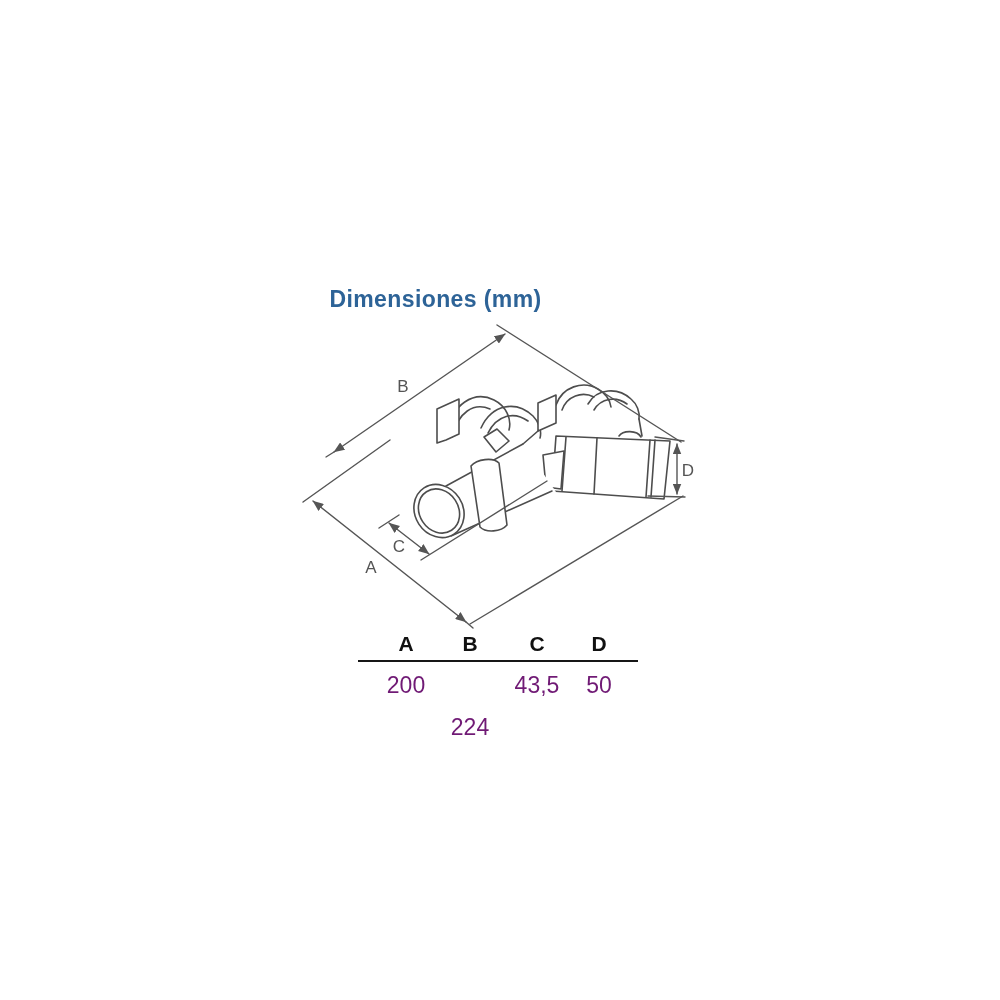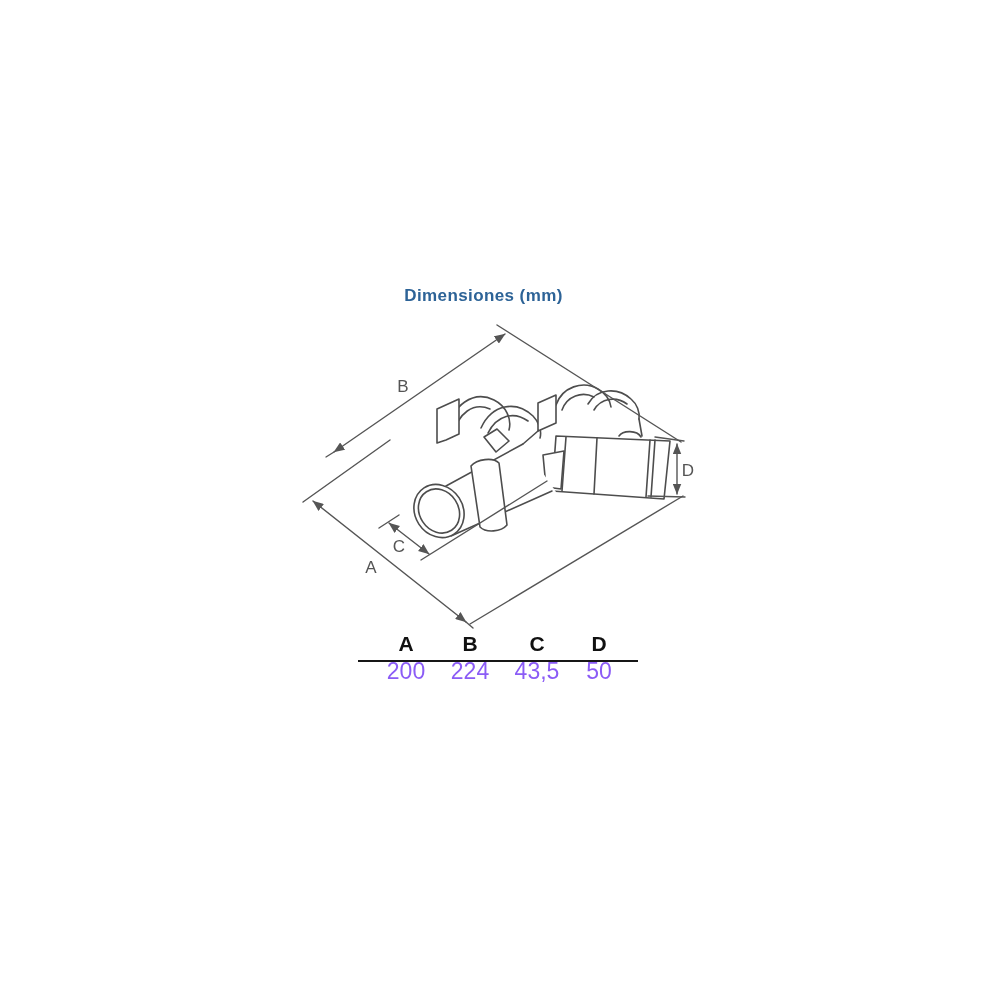--- a/index.html
+++ b/index.html
@@ -1,33 +1,33 @@
 <!DOCTYPE html>
 <html><head>
 <meta charset="utf-8">
 <style>
   html,body{margin:0;padding:0;background:#ffffff;}
   body{width:1000px;height:1000px;position:relative;overflow:hidden;
        font-family:"Liberation Sans", sans-serif;}
   .page-title{
     position:absolute;left:0;top:286px;width:871px;
-    text-align:center;font-size:17px;font-weight:600;
-    letter-spacing:.4px;color:#2d6397;padding-left:48px;
+    text-align:center;font-size:23px;font-weight:600;
+    letter-spacing:.4px;color:#2d6397;
   }
   .drawing-svg{position:absolute;left:0;top:0;}
   .dim-label{
     position:absolute;transform:translate(-50%,-50%);
     font-size:17px;color:#555;line-height:1;
   }
   .dim-table{position:absolute;left:356px;top:632px;width:284px;height:70px;}
   .dim-table .cell{
     position:absolute;transform:translateX(-50%);white-space:nowrap;
   }
   .dim-table .hdr{top:0;font-size:21px;font-weight:700;color:#111;}
-  .dim-table .val{top:26px;font-size:23px;font-weight:400;color:#8b5cf6;}
+  .dim-table .val{top:40px;font-size:23px;font-weight:400;color:#701a75;}
   .dim-table .rule{
     position:absolute;left:2px;top:28px;width:280px;height:0;
     border-top:2px solid #161616;
   }
 </style>
 </head>
 <body>
 
 <div class="page-title">Dimensiones (mm)</div>
 
@@ -99,16 +99,16 @@
 <div class="dim-label" style="left:399px;top:546px;">C</div>
 <div class="dim-label" style="left:688px;top:470px;">D</div>
 
 <div class="dim-table">
   <div class="cell hdr" style="left:50px;">A</div>
   <div class="cell hdr" style="left:114px;">B</div>
   <div class="cell hdr" style="left:181px;">C</div>
   <div class="cell hdr" style="left:243px;">D</div>
   <div class="rule"></div>
   <div class="cell val" style="left:50px;">200</div>
-  <div class="cell val" style="left:114px;">224</div>
+  <div class="cell val" style="left:114px;margin-top:42px;">224</div>
   <div class="cell val" style="left:181px;text-align:center;">43,5</div>
   <div class="cell val" style="left:243px;">50</div>
 </div>
 
 </body></html>

